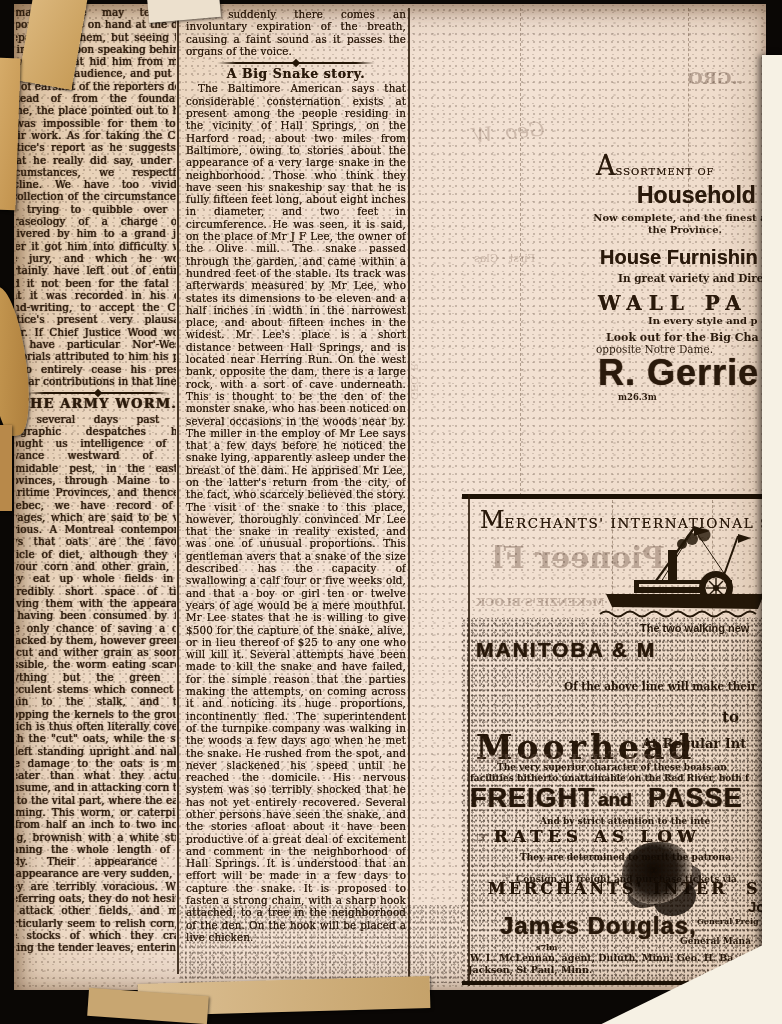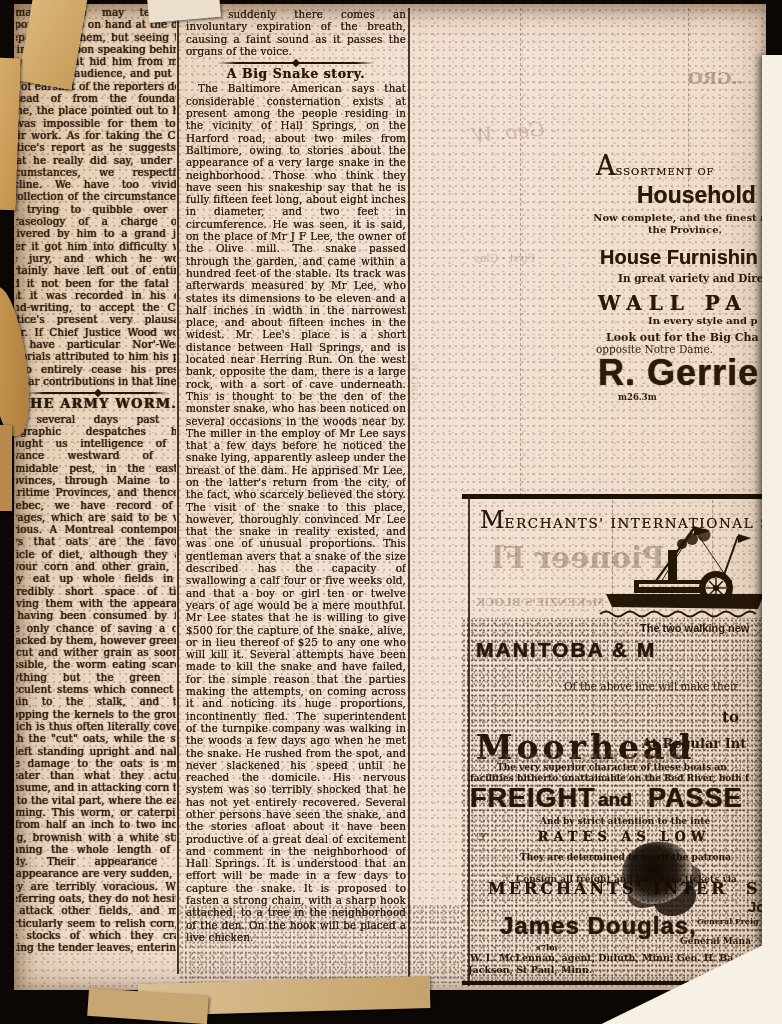--- a/index.html
+++ b/index.html
@@ -133,38 +133,38 @@
         <line x1="111" y1="57" x2="125" y2="71" stroke-width="1.4"></line>
         <line x1="125" y1="57" x2="111" y2="71" stroke-width="1.4"></line>
         <polygon points="8,70 166,70 160,85 14,83" stroke="none"></polygon>
         <path d="M2,90 q6,-5 12,0 t12,0 t12,0 t12,0 t12,0 t12,0 t12,0 t12,0 t12,0 t12,0 t12,0 t12,0 t12,0" fill="none" stroke-width="2"></path>
       </g>
     </svg>
 
     <div class="abs sans" style="left:640px;top:622px;font-size:11px;font-weight:bold;">The two walking new</div>
 
     <div class="abs sans smudge" style="left:476px;top:638px;width:290px;font-size:21px;font-weight:bold;letter-spacing:2px;white-space:nowrap;overflow:hidden;">MANITOBA &amp; M</div>
-    <div class="abs" style="left:564px;top:680px;font-size:10.5px;font-weight:normal;">Of the above line will make their</div>
+    <div class="abs" style="left:564px;top:680px;font-size:10.5px;font-weight:bold;">Of the above line will make their</div>
 
     <div class="abs soft" style="left:476px;top:728px;font-size:33px;font-weight:bold;letter-spacing:4px;font-family:'DejaVu Serif',serif;">Moorhead</div>
     <div class="abs" style="left:722px;top:708px;font-size:15px;font-weight:bold;">to</div>
     <div class="abs" style="left:642px;top:736px;font-size:13px;font-weight:bold;">At Regular Int</div>
 
     <span class="abs bleed mirror" style="left:476px;top:748px;font-size:16px;font-weight:bold;opacity:.4;">Staple Fancy Groceries</span>
     <div class="abs" style="left:497px;top:762px;font-size:9px;font-weight:bold;">The very superior character of these boats an</div>
     <div class="abs" style="left:470px;top:773px;font-size:9px;font-weight:bold;">facilities hitherto unattainable on the Red River, both f</div>
 
     <div class="abs sans smudge" style="left:470px;top:783px;font-size:27px;font-weight:bold;letter-spacing:1px;text-align:right;">FREIGHT</div>
     <div class="abs sans smudge" style="left:598px;top:789px;font-size:19px;font-weight:bold;">and</div>
     <div class="abs sans smudge" style="left:648px;top:783px;font-size:27px;font-weight:bold;letter-spacing:1px;">PASSE</div>
 
     <div class="abs" style="left:540px;top:816px;font-size:9px;font-weight:bold;">And by strict attention to the inte</div>
     <div class="abs soft" style="left:476px;top:826px;white-space:nowrap;">
       <span class="hand" style="font-size:14px;">☞</span>
-      <span style="font-size:13px;font-weight:bold;letter-spacing:5px;margin-left:44px;">RATES AS LOW</span>
+      <span style="font-size:17px;font-weight:bold;letter-spacing:5px;">RATES AS LOW</span>
     </div>
     <div class="abs" style="left:520px;top:852px;font-size:9px;font-weight:bold;">They are determined to merit the patrona</div>
     <div class="abs" style="left:502px;top:867px;white-space:nowrap;">
       <span class="hand" style="font-size:10px;">☞</span>
       <span style="font-size:9px;font-weight:bold;">Consign all freight and purchase tickets via</span>
     </div>
     <div class="abs soft" style="left:488px;top:879px;font-size:16px;font-weight:bold;letter-spacing:3px;">MERCHANTS' INTER</div>
     <div class="abs soft" style="left:746px;top:879px;font-size:16px;font-weight:bold;">S</div>
 
     <div class="abs sans" style="left:748px;top:898px;font-size:15px;font-weight:bold;">Jo</div>

